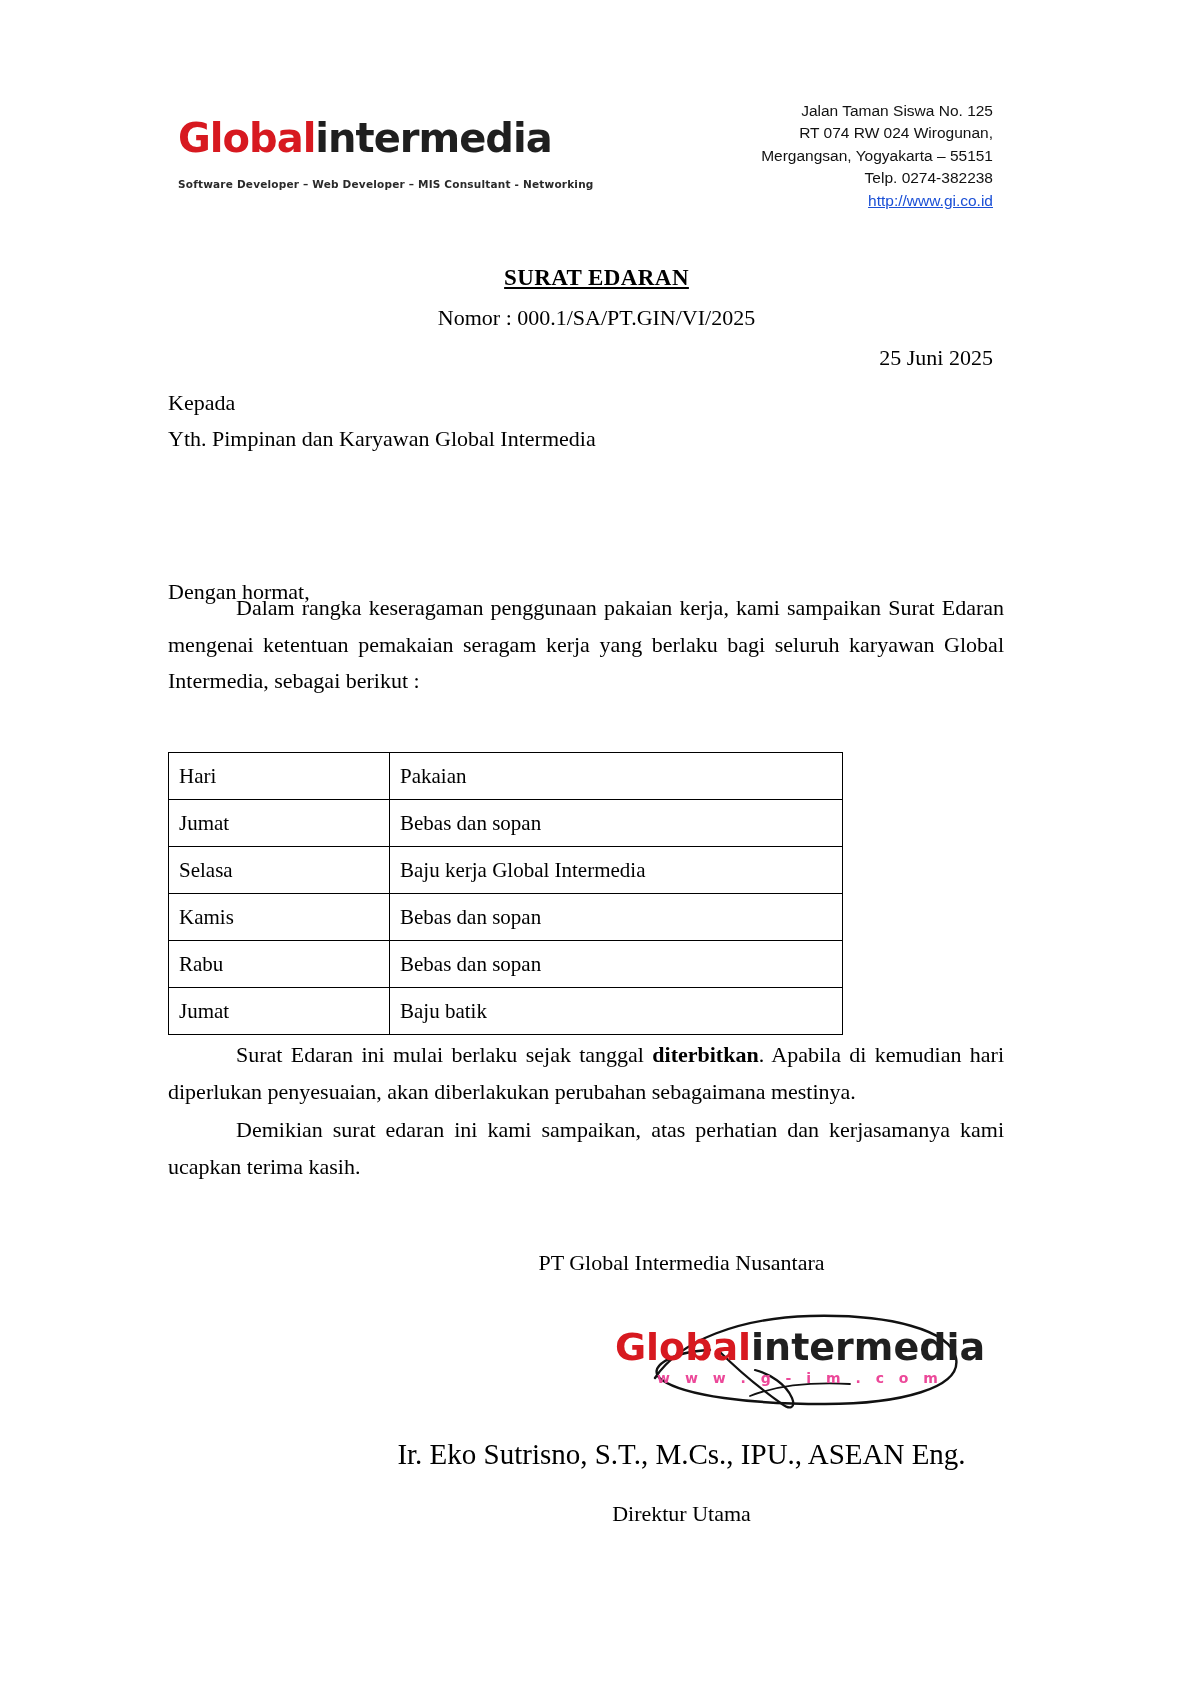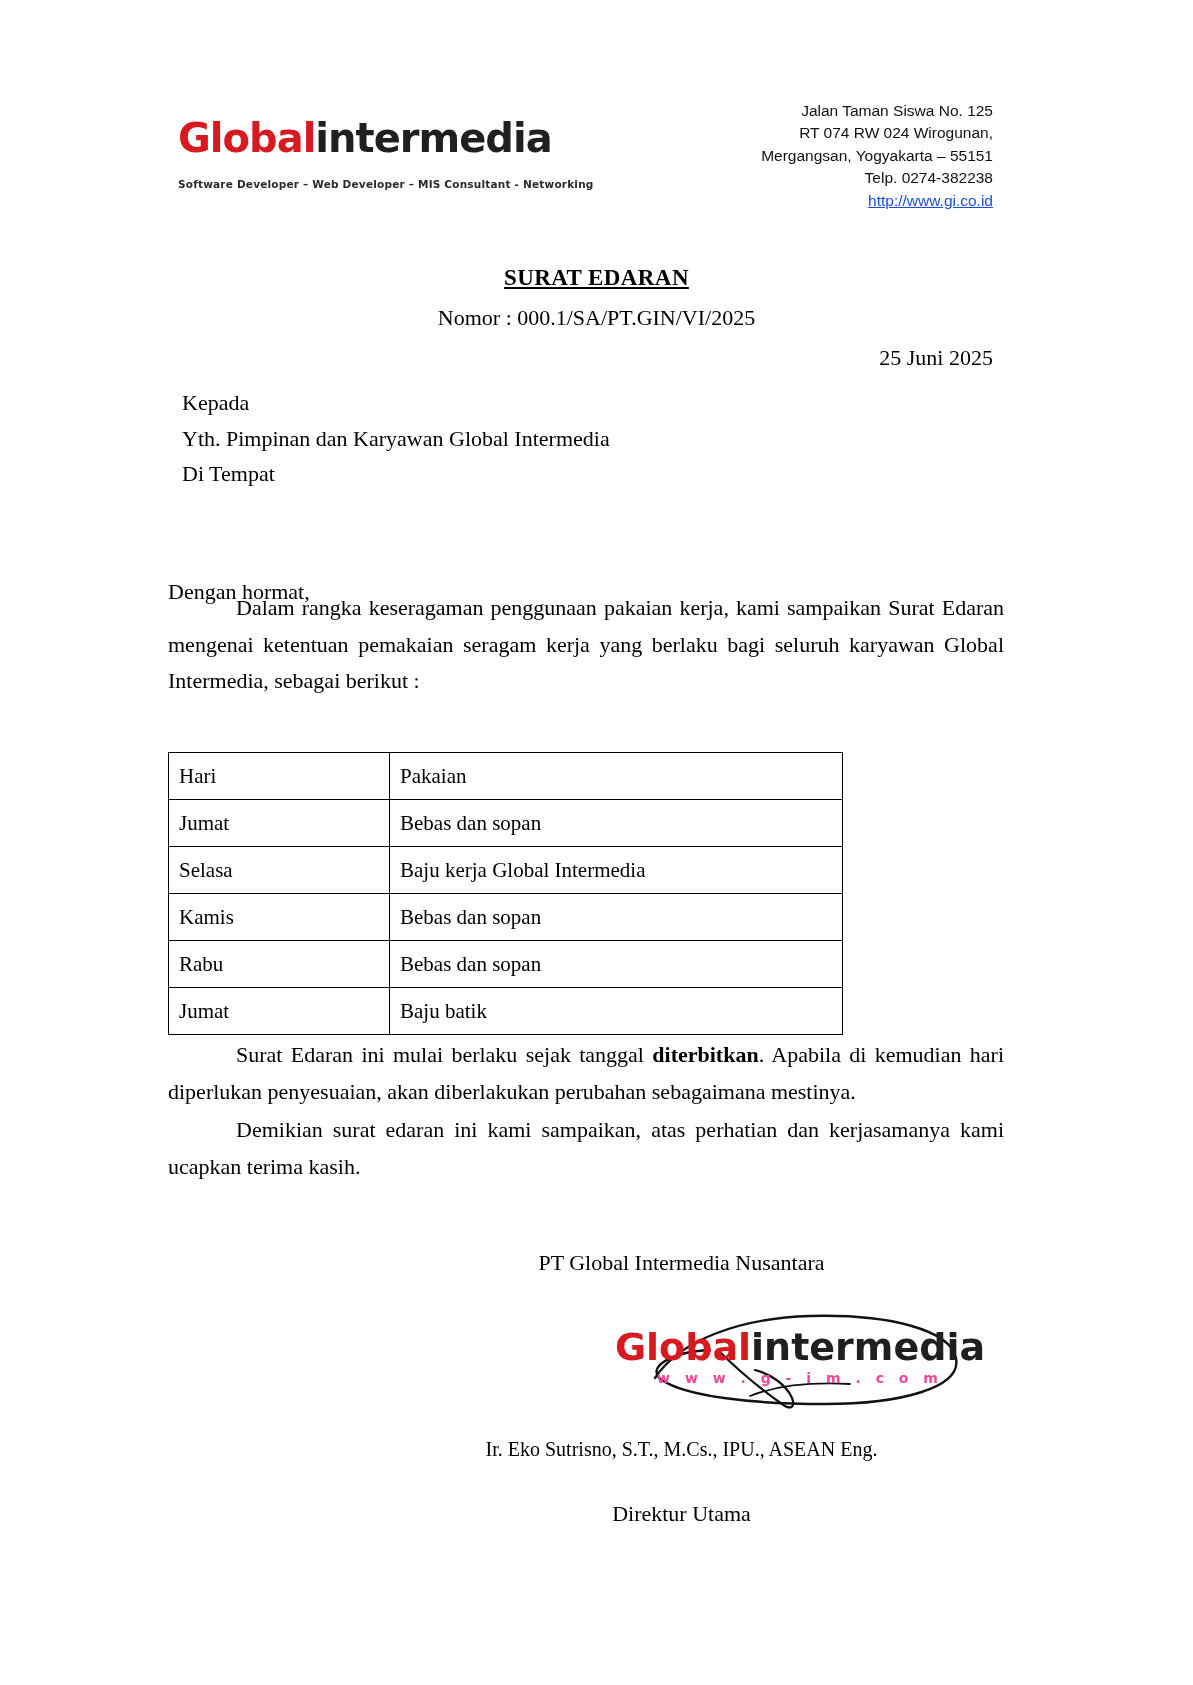--- a/index.html
+++ b/index.html
@@ -100,21 +100,20 @@
     font-size: 22px;
   }
 
   
   .recipient {
     position: absolute;
     top: 385px;
     left: 168px;
     font-size: 22px;
     line-height: 1.62;
-    margin-left: 14px;
   }
 
   
   .salutation {
     position: absolute;
     top: 579px;
     left: 168px;
     font-size: 22px;
   }
   .para-1 {
@@ -222,21 +221,21 @@
     inset: 0;
     pointer-events: none;
   }
 
   .sign-name {
     position: absolute;
     top: 1438px;
     left: 0;
     width: 100%;
     text-align: center;
-    font-size: 20px;
+    font-size: 29px;
     padding-left: 170px;
     box-sizing: border-box;
   }
   .sign-role {
     position: absolute;
     top: 1473px;
     left: 0;
     width: 100%;
     text-align: center;
     font-size: 22px;
@@ -271,21 +270,20 @@
 
   </div>
 
   <div class="doc-title">SURAT EDARAN</div>
   <div class="doc-number">Nomor : 000.1/SA/PT.GIN/VI/2025</div>
   <div class="doc-date">25 Juni 2025</div>
 
   <div class="recipient">
     <div>Kepada</div>
     <div>Yth. Pimpinan dan Karyawan Global Intermedia</div>
-    <div>Di Tempat</div>
   </div>
 
   <div class="salutation">Dengan hormat,</div>
   <div class="para-1">Dalam rangka keseragaman penggunaan pakaian kerja, kami sampaikan Surat Edaran mengenai ketentuan pemakaian seragam kerja yang berlaku bagi seluruh karyawan Global Intermedia, sebagai berikut :</div>
 
   <table class="uniform-table">
     <thead>
       <tr>
         <th class="col-day">Hari</th>
         <th>Pakaian</th>

